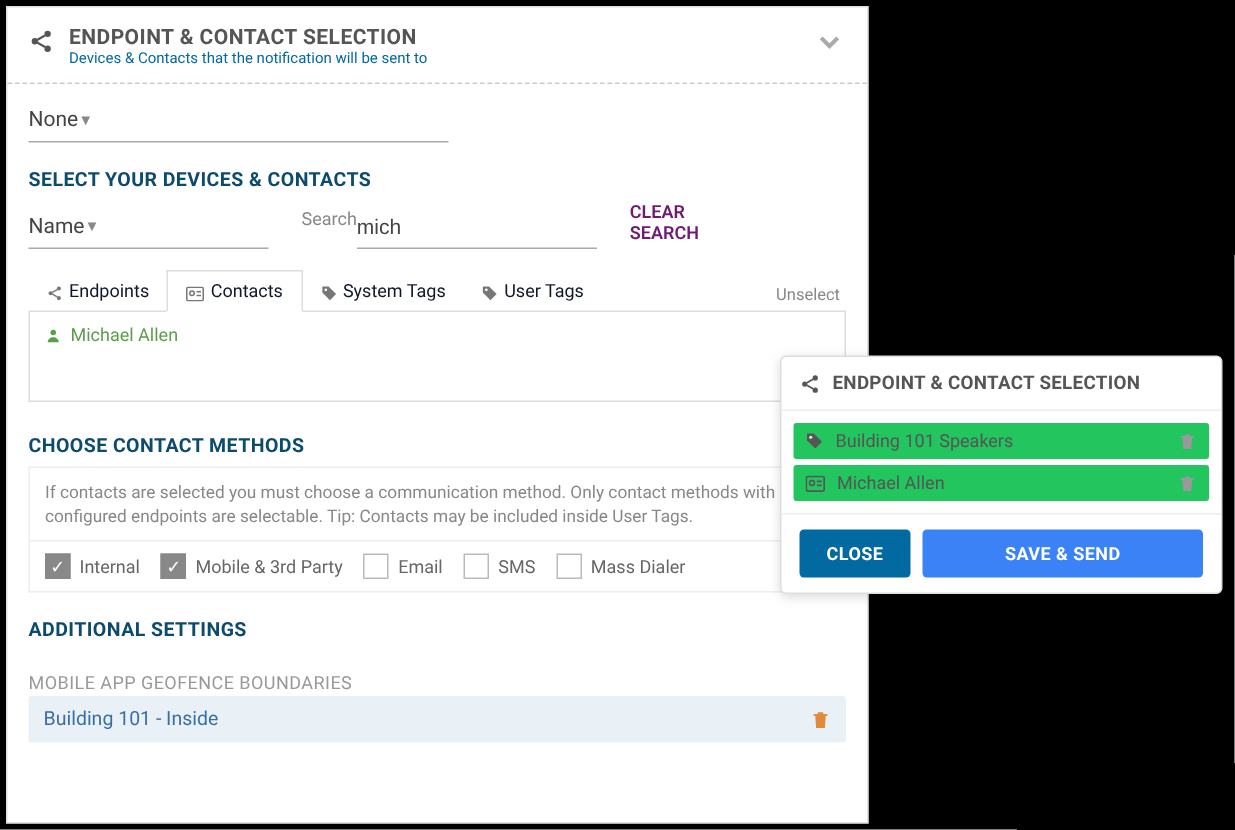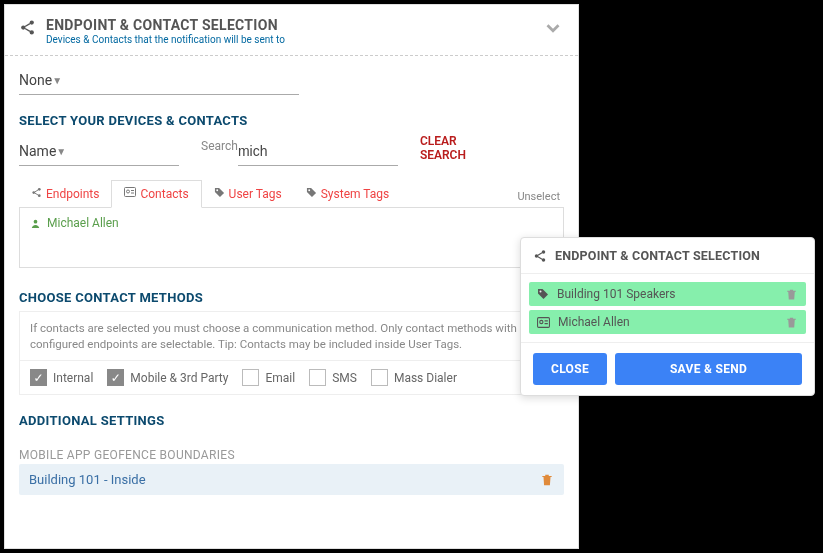--- a/index.html
+++ b/index.html
@@ -60,41 +60,41 @@
   .text-input {
     width: 160px;
     border: none;
     border-bottom: 1px solid #aaa;
     padding: 4px 0 6px 0;
     font-size: 14px;
     color: #444;
     outline: none;
   }
   .clear-search {
-    color: #b91c1c;
+    color: #701a75;
     font-weight: 600;
     font-size: 12px;
     cursor: pointer;
     margin-left: auto;
     padding-bottom: 4px;
     margin-right: 90px;
   }
   .tabs {
     display: flex;
     border-bottom: 1px solid #ddd;
     margin-top: 14px;
     font-size: 12px;
     align-items: flex-end;
   }
   .tab {
     padding: 6px 12px;
-    color: #ef4444;
-    cursor: pointer;
-    display: flex;
-    align-items: flex-start;
+    color: #0f172a;
+    cursor: pointer;
+    display: flex;
+    align-items: flex-end;
     gap: 4px;
   }
   .tab.active {
     border: 1px solid #ddd;
     border-bottom: 1px solid #fff;
     margin-bottom: -1px;
     background: #fff;
   }
   .unselect {
     margin-left: auto;
@@ -182,21 +182,21 @@
     font-weight: 700;
     font-size: 12.5px;
     color: #555;
     letter-spacing: .2px;
   }
   .popup-list { padding: 4px 8px; }
   .popup-item {
     display: flex;
     align-items: center;
     gap: 8px;
-    background: #86efac;
+    background: #22c55e;
     padding: 5px 8px;
     border-radius: 2px;
     margin: 4px 0;
     font-size: 12px;
     color: #555;
   }
   .popup-item .del { margin-left: auto; color: #999; cursor: pointer; }
   .popup-buttons {
     display: flex;
     gap: 8px;
@@ -206,21 +206,21 @@
   .btn {
     flex: 1;
     padding: 9px 0;
     text-align: center;
     font-weight: 700;
     font-size: 12px;
     border-radius: 3px;
     cursor: pointer;
     letter-spacing: .3px;
   }
-  .btn.dark { background: #3b82f6; color: #fff; flex: 0 0 74px; }
+  .btn.dark { background: #0369a1; color: #fff; flex: 0 0 74px; }
   .btn.grey { background: #3b82f6; color: #fff; }
   
   svg { display: block; }
 </style>
 </head>
 <body>
 
 <div class="panel-main">
 
   <div class="header">
@@ -287,30 +287,30 @@
           </span>
         <span>Contacts</span>
       </div>
       <div class="tab">
         <span>
             <svg width="11" height="11" viewBox="0 0 24 24" fill="#777">
               <path d="M2 2h9l11 11-9 9L2 11z"></path>
               <circle cx="7" cy="7" r="2" fill="#fff"></circle>
             </svg>
           </span>
-        <span>User Tags</span>
+        <span>System Tags</span>
       </div>
       <div class="tab">
         <span>
             <svg width="11" height="11" viewBox="0 0 24 24" fill="#777">
               <path d="M2 2h9l11 11-9 9L2 11z"></path>
               <circle cx="7" cy="7" r="2" fill="#fff"></circle>
             </svg>
           </span>
-        <span>System Tags</span>
+        <span>User Tags</span>
       </div>
       <span class="unselect">Unselect</span>
     </div>
 
     <div class="results">
       <div class="result-item">
         <span>
             <svg width="11" height="11" viewBox="0 0 24 24" fill="#5a9e4c">
               <circle cx="12" cy="8" r="4"></circle>
               <path d="M4 22c0-4 4-7 8-7s8 3 8 7"></path>

